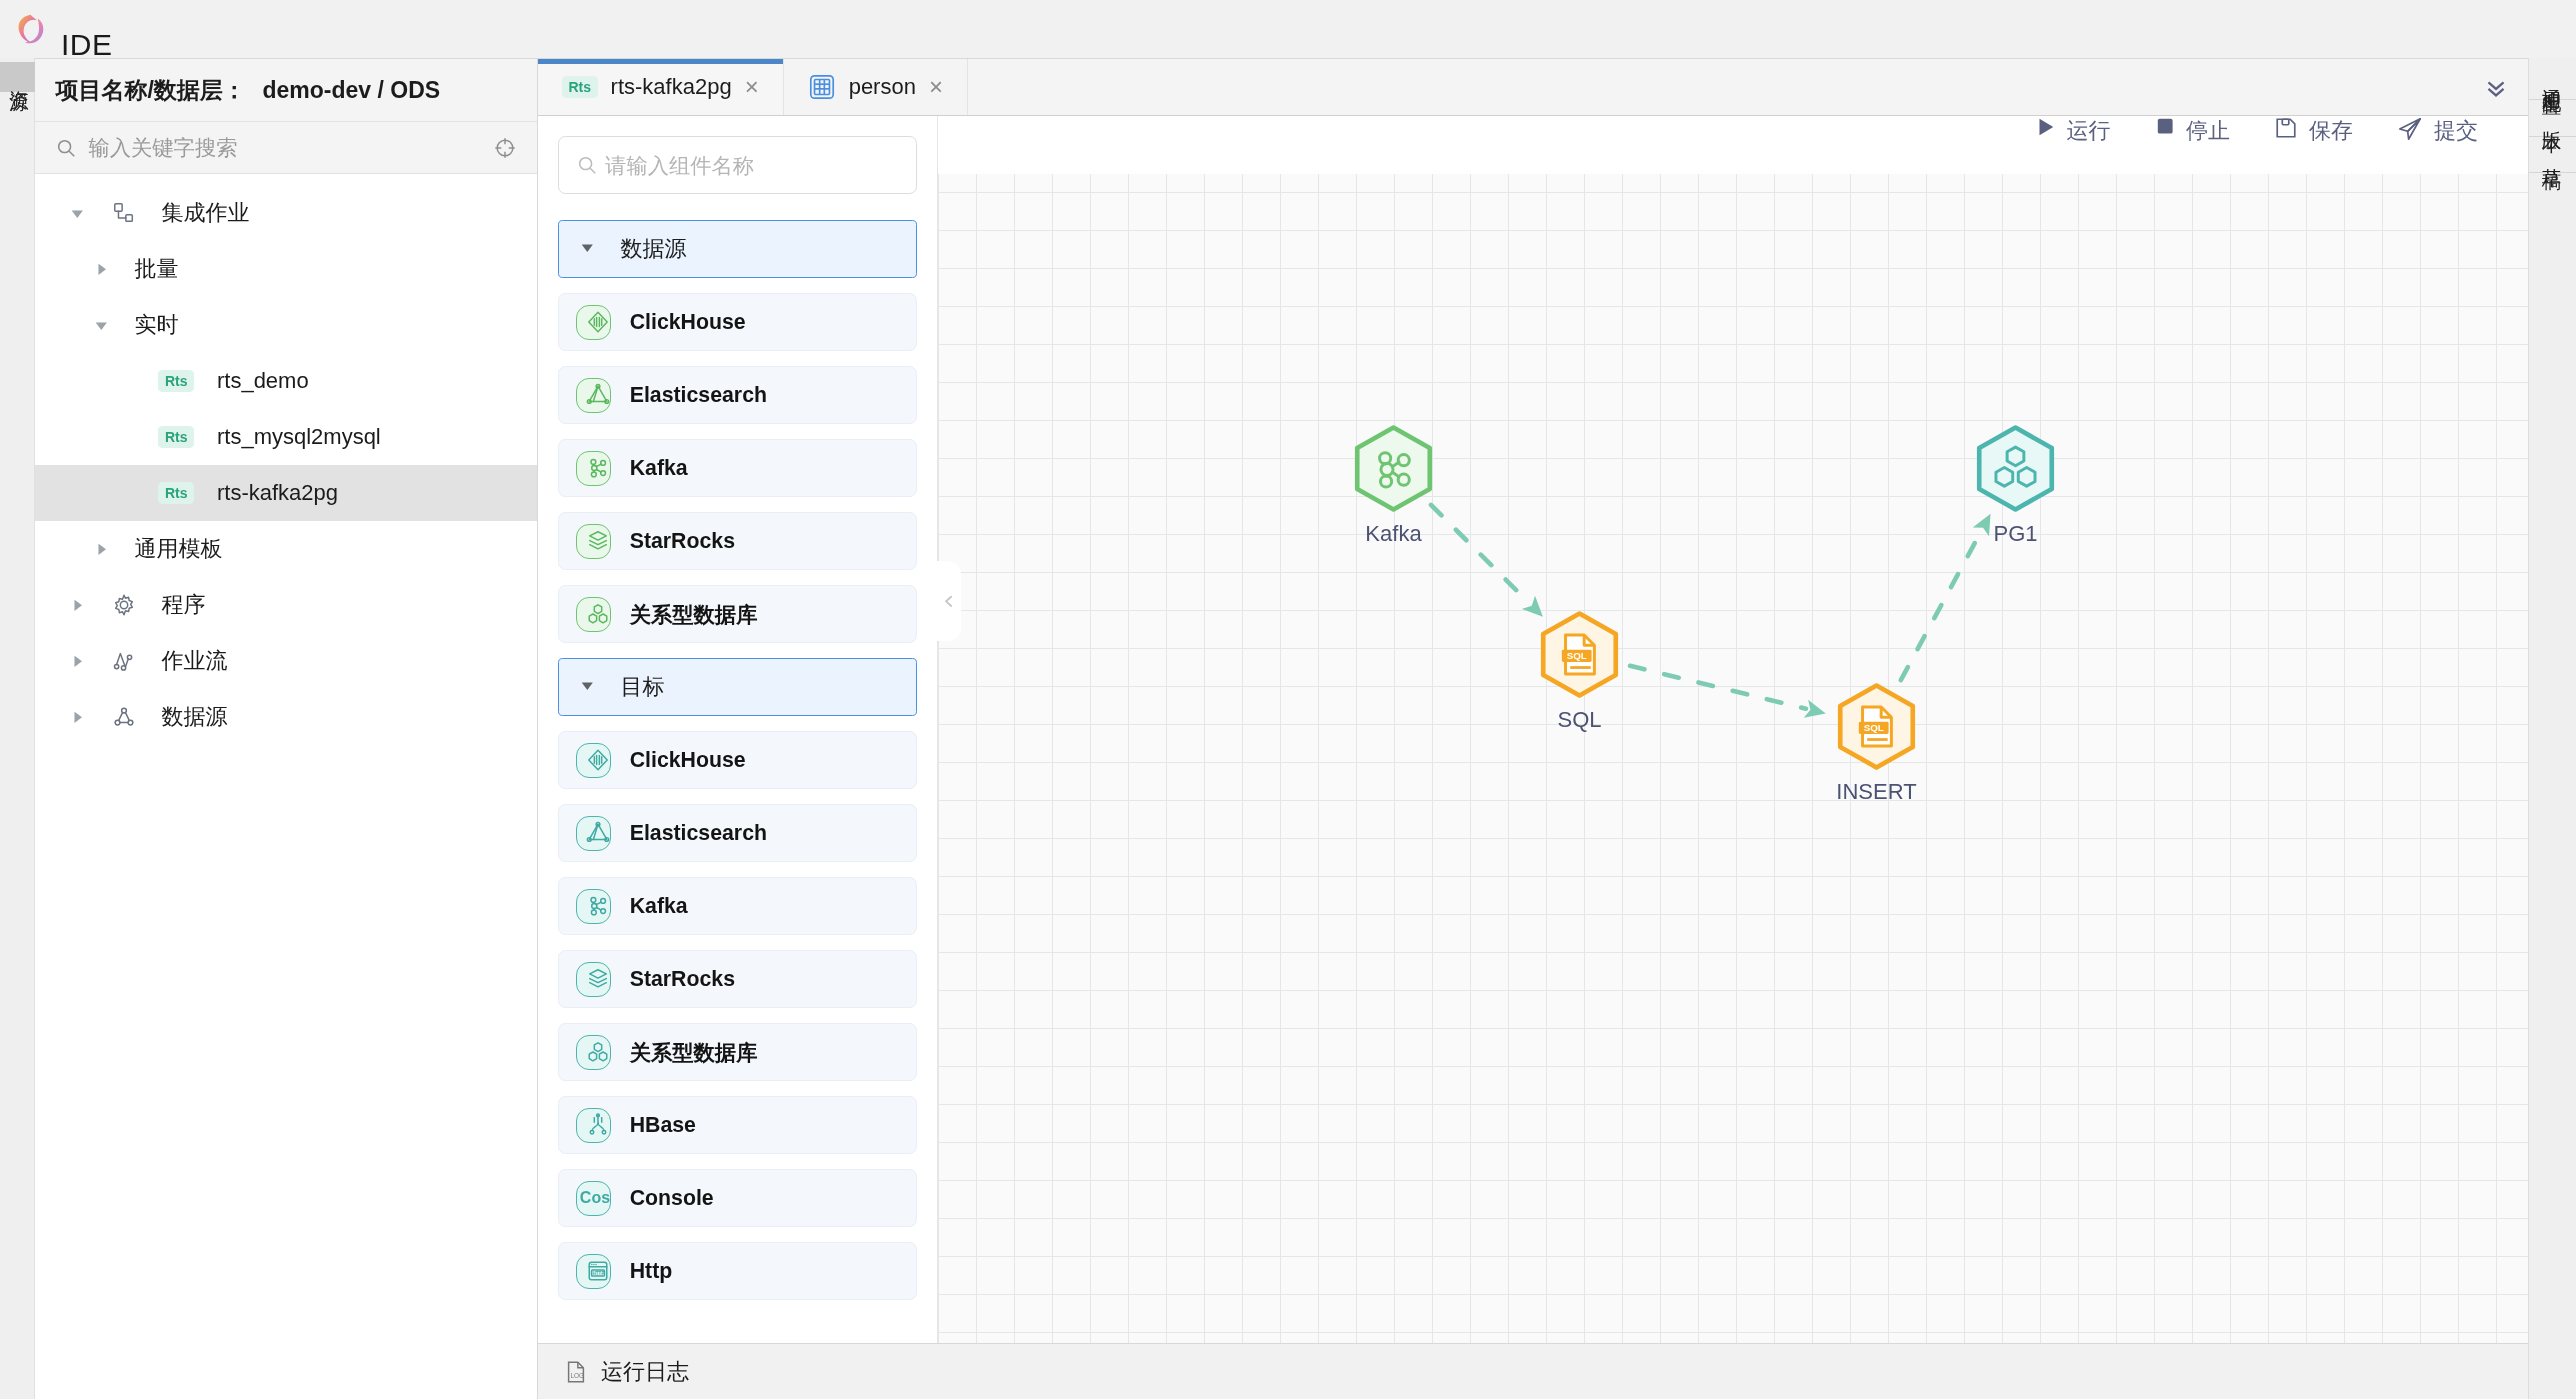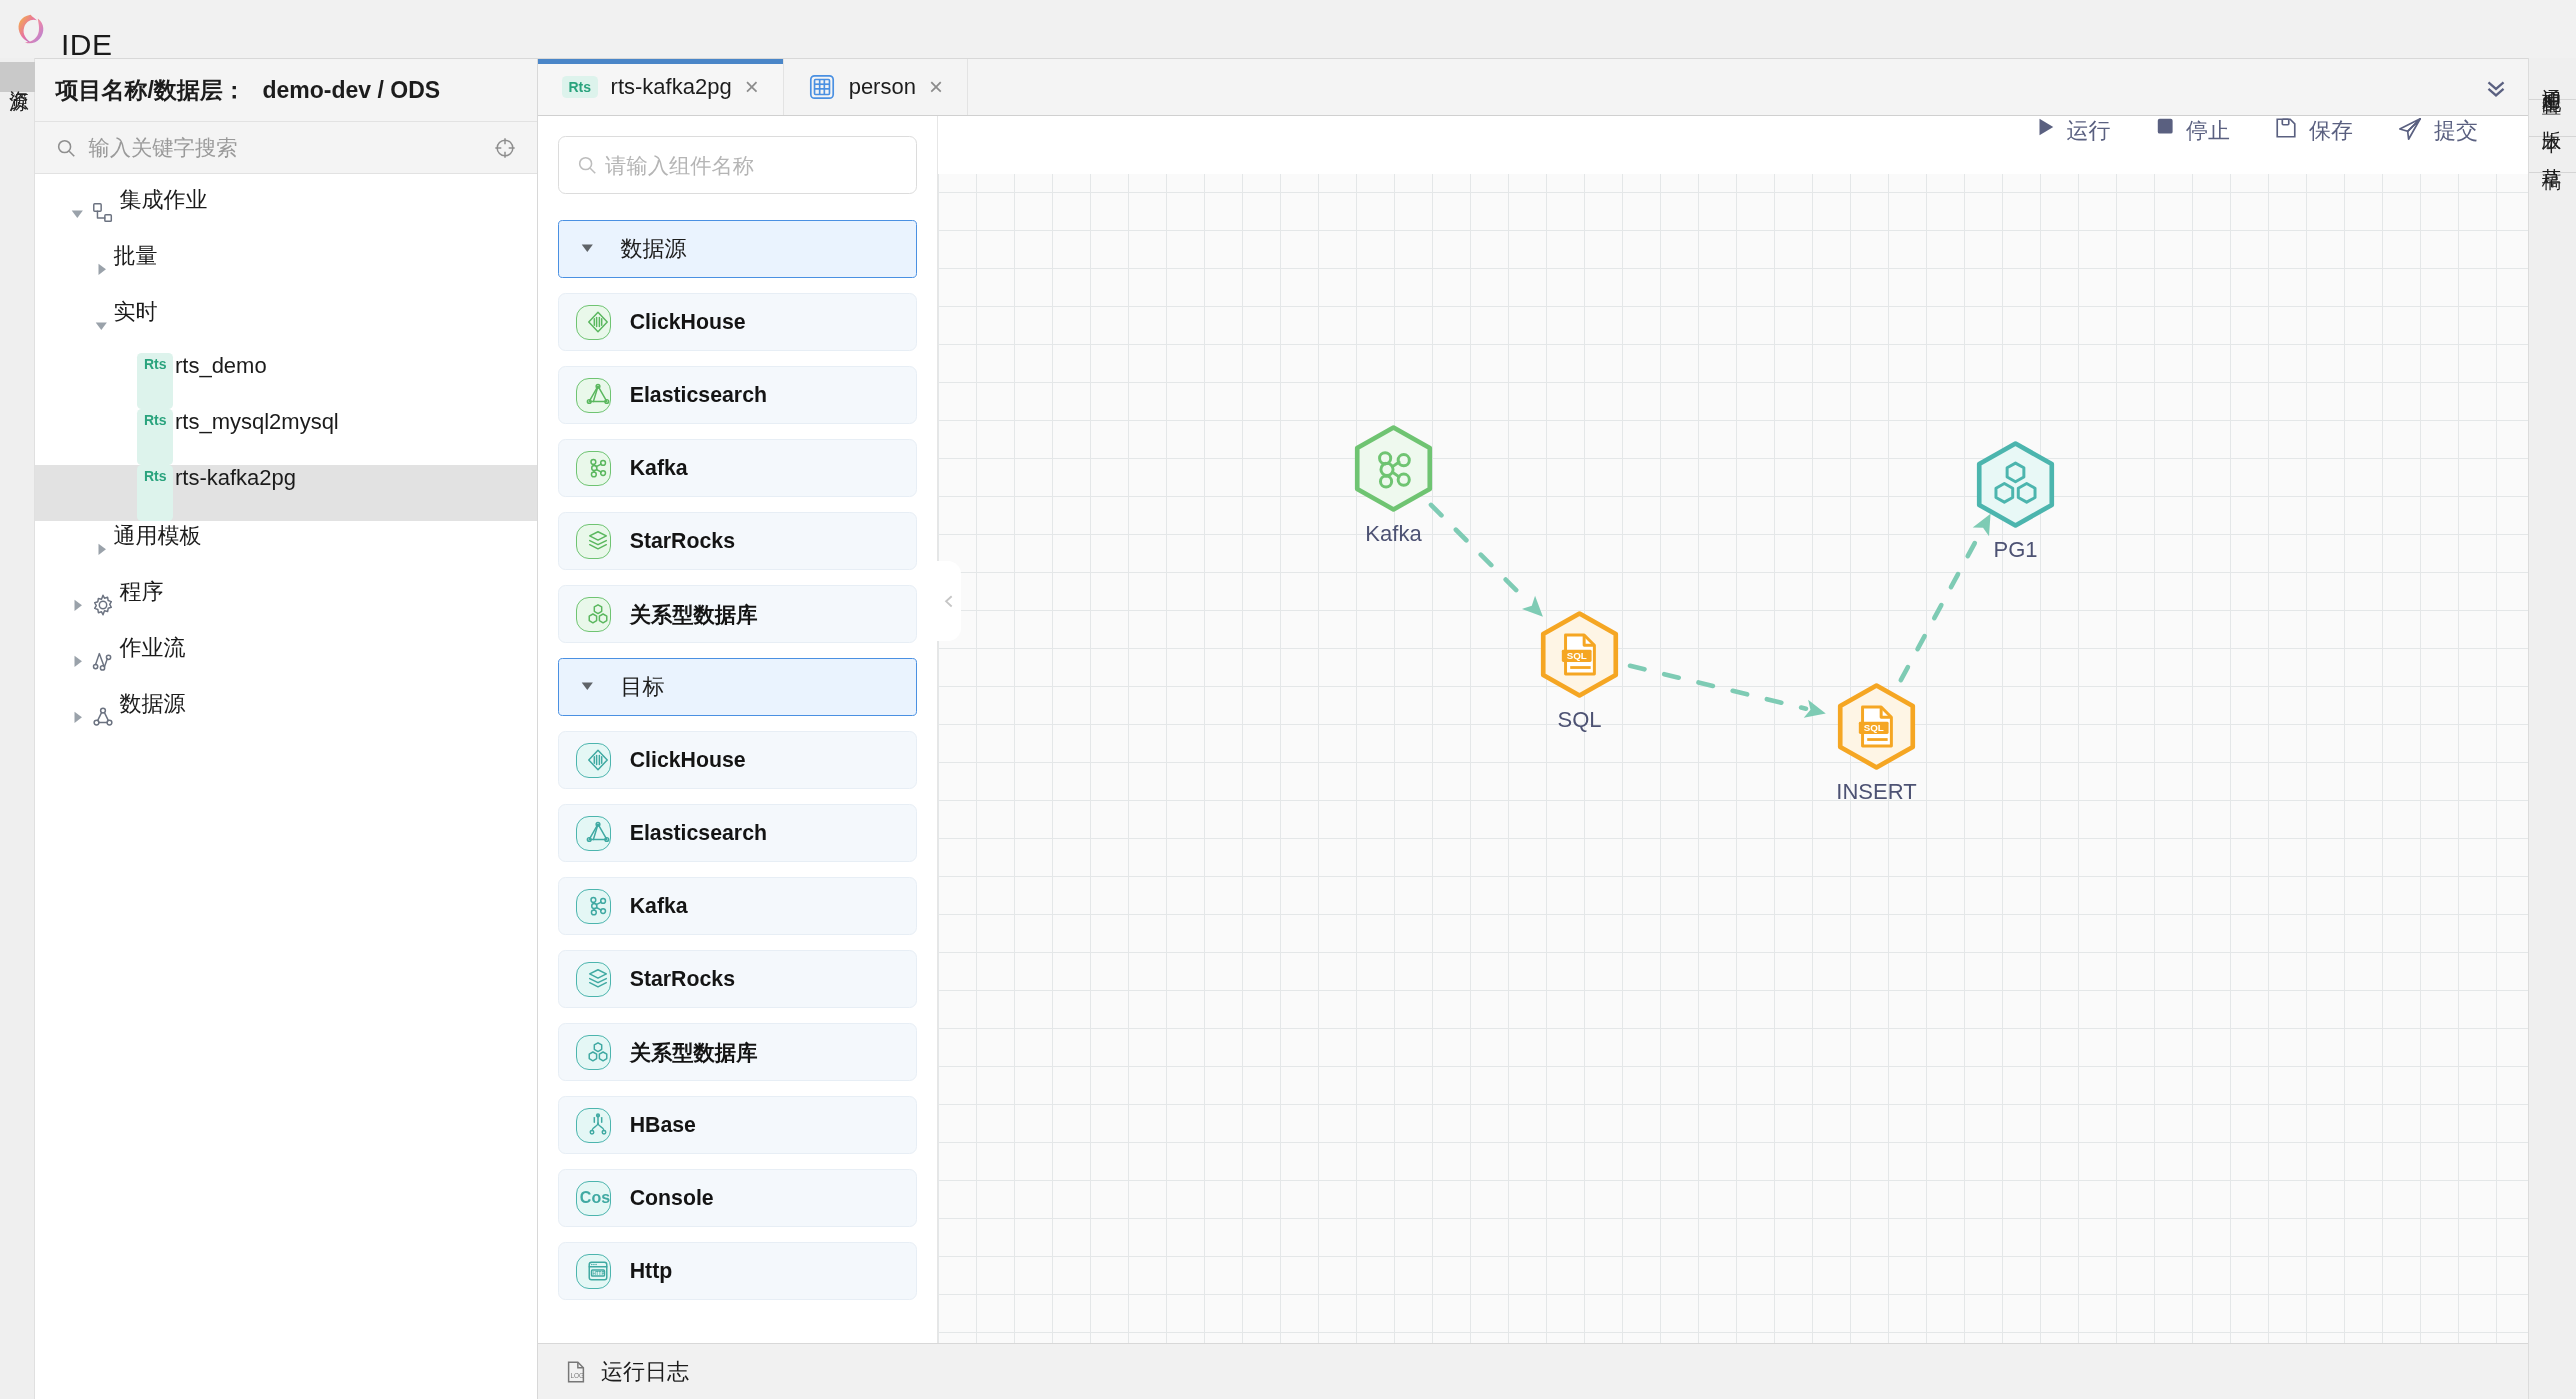--- a/index.html
+++ b/index.html
@@ -66,21 +66,21 @@
     display: flex; align-items: center; gap: 11px;
     padding: 0 20.4px;
     background: #f4f4f4;
     border-bottom: 0.9px solid #e2e2e2;
   }
   .explorer-search .ph { font-size: 21.3px; color: #9a9a9a; flex: 1 1 auto; }
   .icon-svg { display:block; }
 
   .tree { flex: 1 1 auto; overflow: hidden; padding-top: 11px; background:#fff; }
   .tree-row {
-    display: flex; gap: 2px;
+    display: flex; align-items: center; gap: 23px;
     height: 56px; padding-right: 11px;
     font-size: 22px; color: #1b1b1b;
     cursor: pointer; white-space: nowrap;
   }
   .tree-row.selected { background: #e2e2e2; }
   .caret { width: 20.4px; flex:0 0 20.4px; display:flex; align-items:center; justify-content:center; }
   .caret.spacer { visibility: hidden; }
   .tree-ico { width: 28px; flex:0 0 28px; display:flex; align-items:center; justify-content:center; }
   .rts-badge {
     background: #ddf3ec; color: #2aa37d;
@@ -651,21 +651,21 @@
                     <g transform="translate(50,50)">
                       <path d="M-15,-21 h20 l11,11 v31 h-31 z" fill="#fff" stroke="#f5a623" stroke-width="3.2" stroke-linejoin="round"></path>
                       <path d="M5,-21 v11 h11" fill="none" stroke="#f5a623" stroke-width="3.2" stroke-linejoin="round"></path>
                       <rect x="-19" y="-5" width="32" height="13" rx="1.5" fill="#f5a623"></rect>
                       <text x="-3" y="5" text-anchor="middle" font-size="10.5" font-weight="bold" fill="#fff" font-family="Liberation Sans, sans-serif">SQL</text>
                       <line x1="-10" y1="14" x2="12" y2="14" stroke="#f5a623" stroke-width="3"></line>
                     </g>
                   </svg></div>
                 <div class="nlabel">INSERT</div>
               </div>
-              <div class="node" style="left: 1031px; top: 322px;">
+              <div class="node" style="left: 1031px; top: 306px;">
                 <div class="hexwrap"><svg width="93" height="93" viewBox="0 0 100 100">
                     <polygon points="50,6 89,28 89,72 50,94 11,72 11,28" fill="#e8f8f6" stroke="#4cb5ae" stroke-width="5" stroke-linejoin="round"></polygon>
                     <g transform="translate(50,50)">
                       <polygon points="0,-23 9,-18 9,-8 0,-3 -9,-8 -9,-18" style="fill:none;stroke:#4cb5ae;stroke-width:3.2;stroke-linejoin:round;stroke-linecap:round"></polygon>
                       <polygon points="-12,-1 -3,4 -3,14 -12,19 -21,14 -21,4" style="fill:none;stroke:#4cb5ae;stroke-width:3.2;stroke-linejoin:round;stroke-linecap:round"></polygon>
                       <polygon points="12,-1 21,4 21,14 12,19 3,14 3,4" style="fill:none;stroke:#4cb5ae;stroke-width:3.2;stroke-linejoin:round;stroke-linecap:round"></polygon>
                     </g>
                   </svg></div>
                 <div class="nlabel">PG1</div>
               </div>

